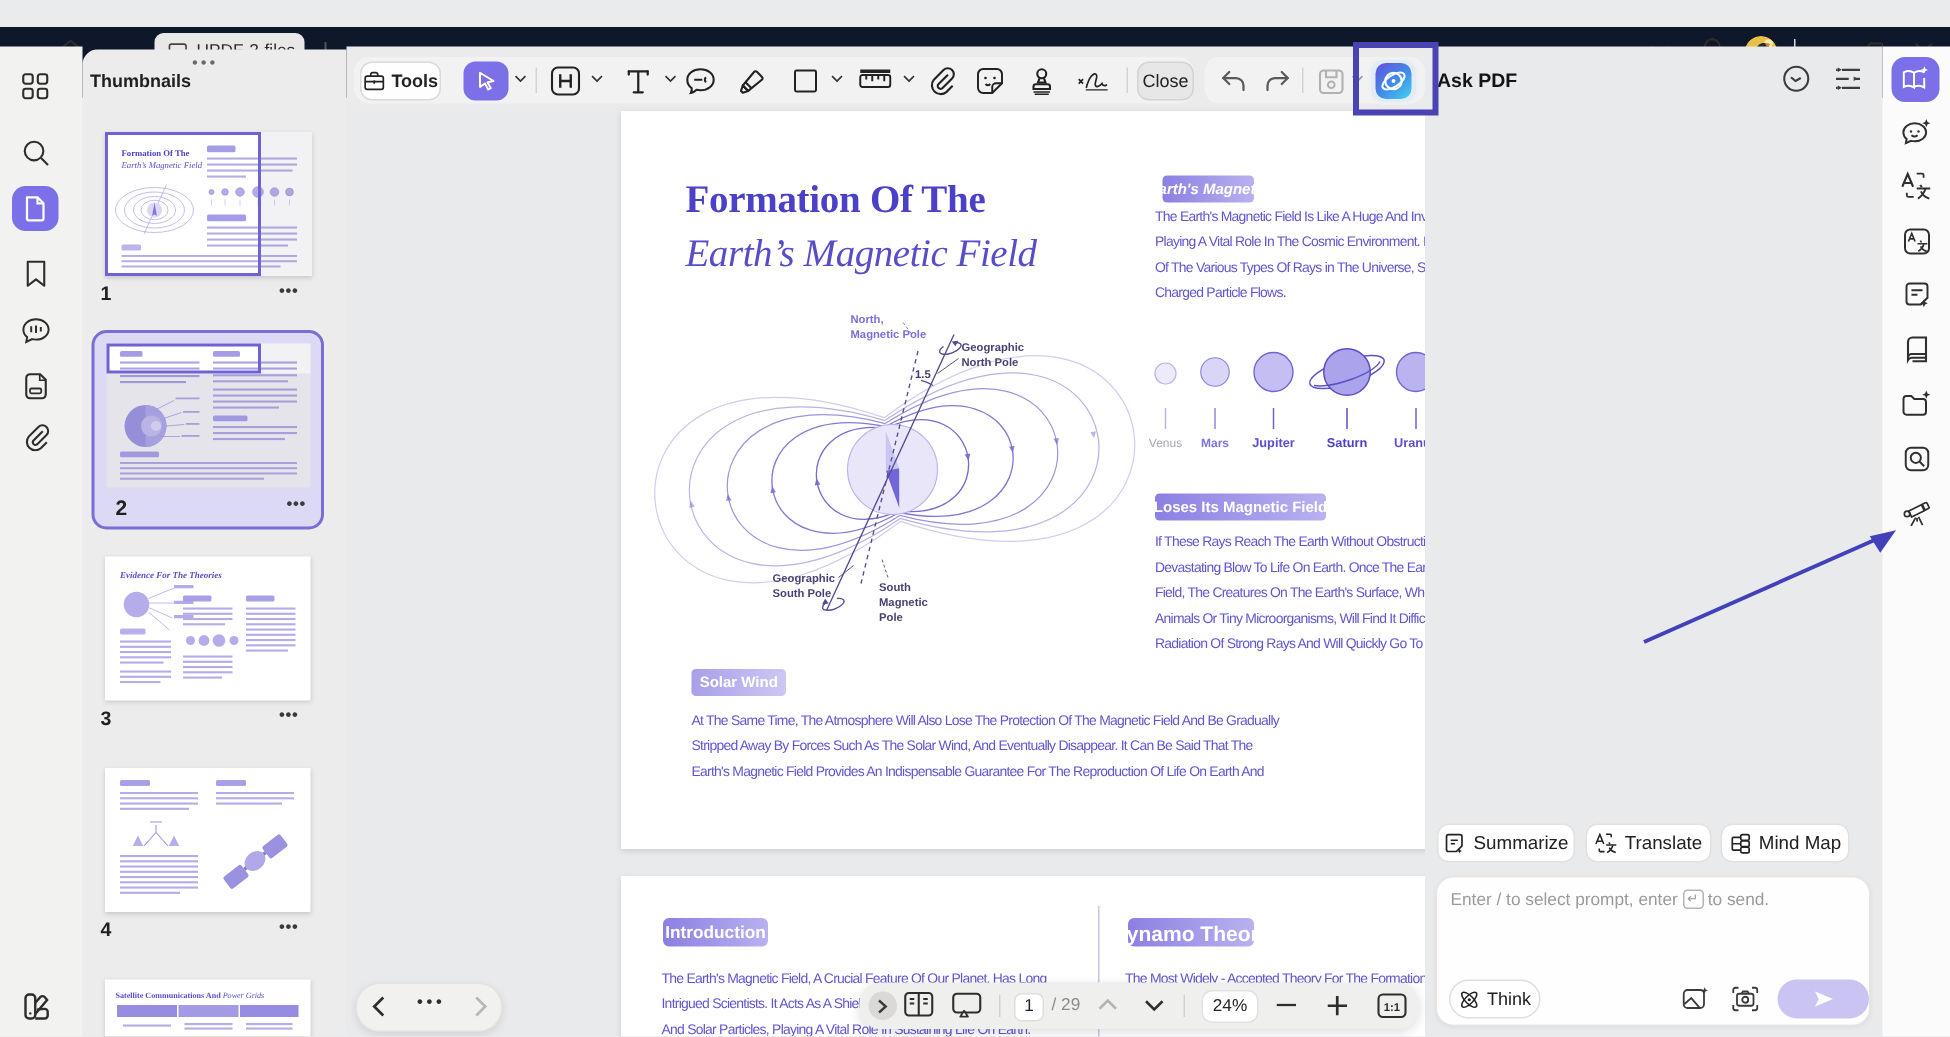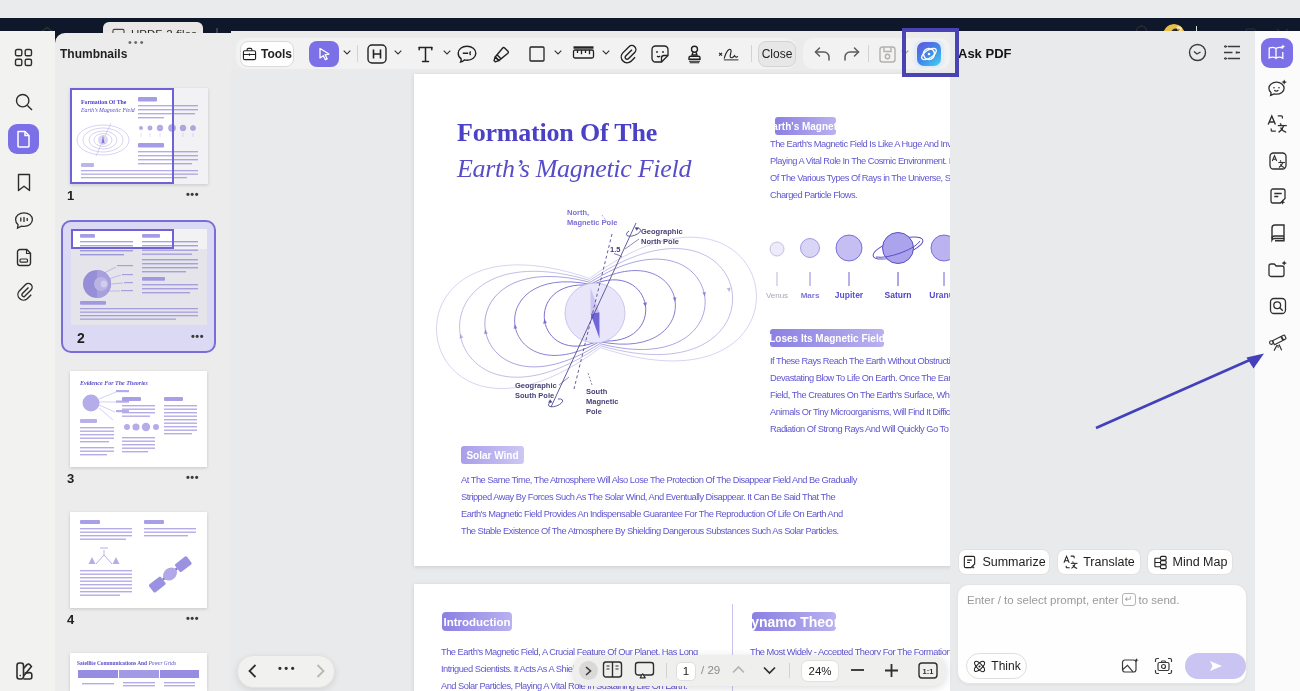--- a/index.html
+++ b/index.html
@@ -648,21 +648,21 @@
         <text x="162" y="215" fill="#474273">South</text>
         <text x="162" y="225" fill="#474273">Magnetic</text>
         <text x="162" y="235" fill="#474273">Pole</text>
       </g>
       <path d="M178 36 l6 8" stroke="#7b6fd8" stroke-width="0.6" stroke-dasharray="2 1.5"></path>
       <path d="M215 60 l-14 10" stroke="#474273" stroke-width="0.6"></path>
       <path d="M135 206 l10 -8" stroke="#474273" stroke-width="0.6"></path>
       <path d="M168 206 l-4 -12" stroke="#474273" stroke-width="0.6" stroke-dasharray="2 1.5"></path>
     </svg>
 
-    <div class="chip" style="left:361px;top:43px;width:61px;height:18px;font-size:10px;">Earth's Magnetic</div>
+    <div class="chip" style="left:361px;top:43px;width:61px;height:18px;font-size:10px;font-style:italic;">Earth's Magnetic</div>
     <div class="docline" style="left:356px;top:65px;">The Earth's Magnetic Field Is Like A Huge And Invisible</div>
     <div class="docline" style="left:356px;top:82px;">Playing A Vital Role In The Cosmic Environment. It Can</div>
     <div class="docline" style="left:356px;top:99px;">Of The Various Types Of Rays in The Universe, Such As</div>
     <div class="docline" style="left:356px;top:116px;">Charged Particle Flows.</div>
 
     <svg class="abs" style="left:340px;top:150px;" width="220" height="80" viewBox="0 0 220 80">
       <circle cx="23" cy="25" r="7" fill="#edebfa" stroke="#b9b4e2" stroke-width="0.8"></circle>
       <circle cx="56" cy="24" r="9.5" fill="#d9d5f6" stroke="#8f87dd" stroke-width="0.8"></circle>
       <circle cx="95" cy="24" r="13" fill="#c4bef3" stroke="#6e63d2" stroke-width="0.9"></circle>
       <ellipse cx="144" cy="24" rx="26" ry="8" fill="none" stroke="#5a4fc5" stroke-width="1" transform="rotate(-18 144 24)"></ellipse>
@@ -682,24 +682,23 @@
     </svg>
 
     <div class="chip" style="left:356px;top:255px;width:114px;height:18px;font-size:10px;">Loses Its Magnetic Field</div>
     <div class="docline" style="left:356px;top:282px;">If These Rays Reach The Earth Without Obstruction, It</div>
     <div class="docline" style="left:356px;top:299px;">Devastating Blow To Life On Earth. Once The Earth Loses</div>
     <div class="docline" style="left:356px;top:316px;">Field, The Creatures On The Earth's Surface, Whether</div>
     <div class="docline" style="left:356px;top:333px;">Animals Or Tiny Microorganisms, Will Find It Difficult To</div>
     <div class="docline" style="left:356px;top:350px;">Radiation Of Strong Rays And Will Quickly Go To Extinction</div>
 
     <div class="chip" style="left:47px;top:372px;width:63px;height:18px;font-size:10px;background:linear-gradient(90deg,#a89fe9,#cdc7f4);">Solar Wind</div>
-    <div class="docline" style="left:47px;top:401px;">At The Same Time, The Atmosphere Will Also Lose The Protection Of The Disappear Field And Be Gradually</div>
+    <div class="docline" style="left:47px;top:401px;">At The Same Time, The Atmosphere Will Also Lose The Protection Of The Magnetic Field And Be Gradually</div>
     <div class="docline" style="left:47px;top:418px;">Stripped Away By Forces Such As The Solar Wind, And Eventually Disappear. It Can Be Said That The</div>
     <div class="docline" style="left:47px;top:435px;">Earth's Magnetic Field Provides An Indispensable Guarantee For The Reproduction Of Life On Earth And</div>
-    <div class="docline" style="left:47px;top:452px;">The Stable Existence Of The Atmosphere By Shielding Dangerous Substances Such As Solar Particles.</div>
   </div>
 
   <div class="page" id="page2">
     <div class="abs" style="left:318px;top:20px;width:1px;height:180px;background:#c9c4ea;"></div>
     <div class="chip" style="left:28px;top:28px;width:70px;height:19px;font-size:11.5px;border-radius:4px;">Introduction</div>
     <div class="docline" style="left:27px;top:63px;">The Earth's Magnetic Field, A Crucial Feature Of Our Planet, Has Long</div>
     <div class="docline" style="left:27px;top:80px;">Intrigued Scientists. It Acts As A Shield Protecting Us From Solar Wind</div>
     <div class="docline" style="left:27px;top:97px;">And Solar Particles, Playing A Vital Role In Sustaining Life On Earth.</div>
     <div class="chip" style="left:338px;top:28px;width:84px;height:19px;font-size:14px;border-radius:4px;">Dynamo Theory</div>
     <div class="docline" style="left:336px;top:63px;">The Most Widely - Accepted Theory For The Formation Of</div>

